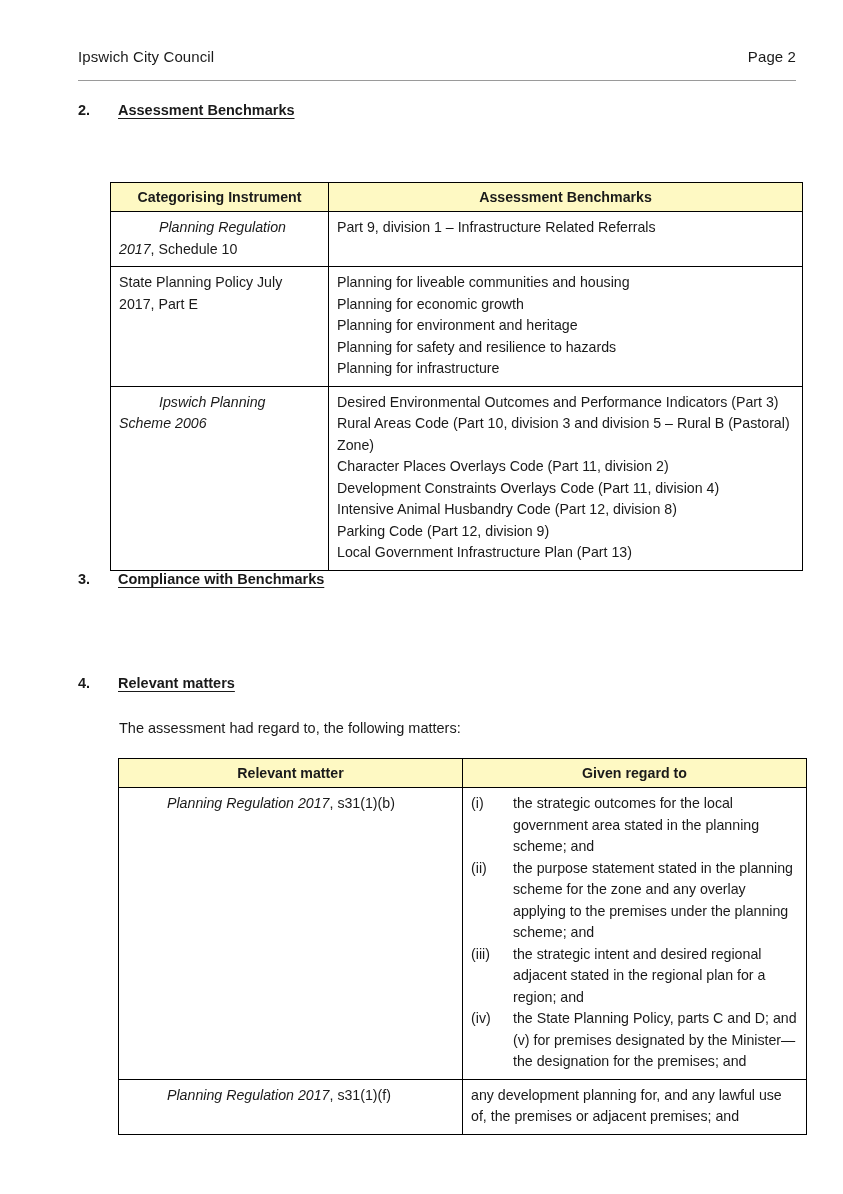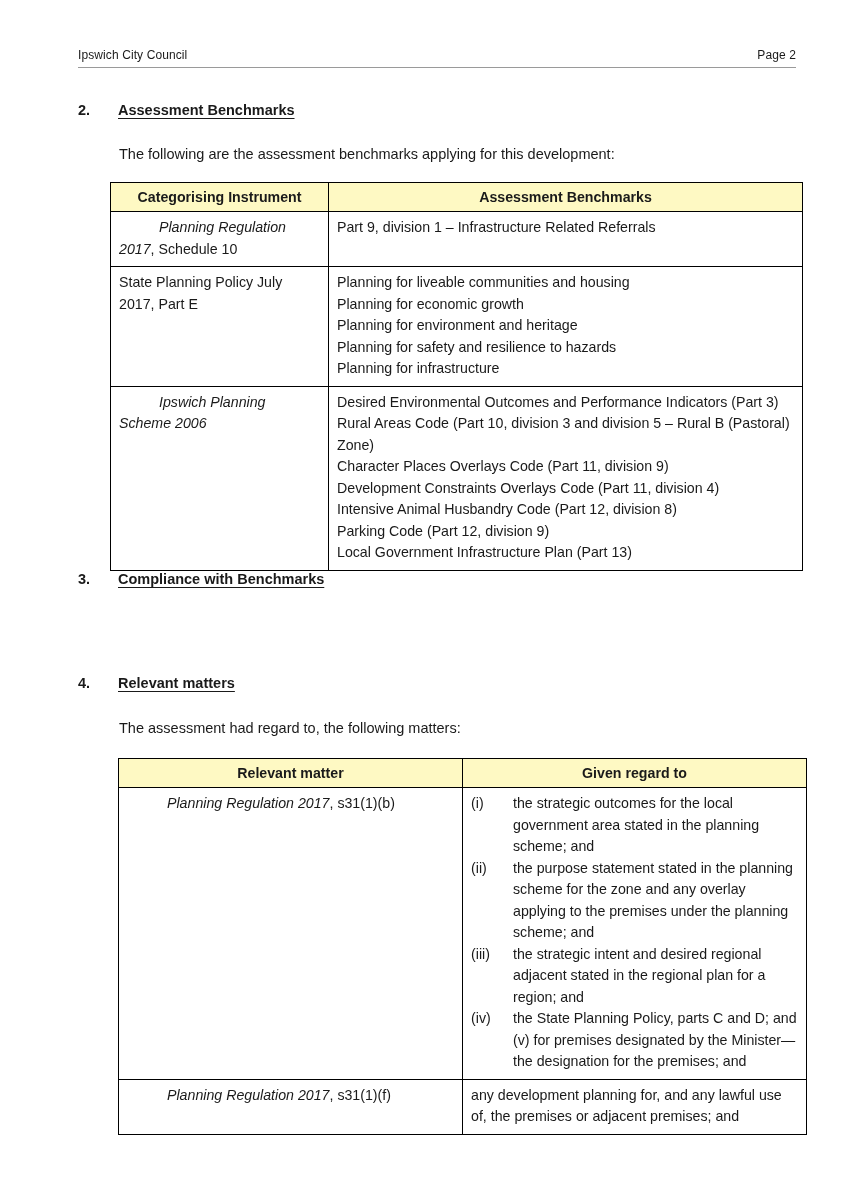--- a/index.html
+++ b/index.html
@@ -24,22 +24,22 @@
   }
   
   .header {
     position: absolute;
     left: 78px;
     top: 48px;
     width: 718px;
     display: flex;
     justify-content: space-between;
     align-items: flex-end;
-    font-size: 12px;
-    padding-bottom: 5px;
+    font-size: 15px;
+    padding-bottom: 15px;
     border-bottom: 1.5px solid #9a9a9a;
   }
   .header-left { letter-spacing: 0.1px; }
   .header-right { letter-spacing: 0.1px; }
 
   
   .section-head {
     position: absolute;
     display: flex;
     align-items: baseline;
@@ -131,21 +131,20 @@
 
   <div class="header">
     <div class="header-left">Ipswich City Council</div>
     <div class="header-right">Page 2</div>
   </div>
 
   <div class="section-head" style="left:78px; top:102px;">
     <span class="section-num">2.</span>
     <span class="section-title">Assessment Benchmarks</span>
   </div>
-  <div class="para" style="left:119px; top:144px; width:680px;">The following are the assessment benchmarks applying for this development:</div>
 
   <table id="benchmarks-table">
     <colgroup>
         <col class="c1">
         <col class="c2">
       </colgroup>
     <thead>
       <tr>
         <th>Categorising Instrument</th>
         <th>Assessment Benchmarks</th>
@@ -172,21 +171,21 @@
           <div>Planning for infrastructure</div>
         </td>
       </tr>
       <tr>
         <td>
           <span class="italic">Ipswich Planning Scheme 2006</span>
         </td>
         <td class="cell-lines">
           <div>Desired Environmental Outcomes and Performance Indicators (Part 3)</div>
           <div>Rural Areas Code (Part 10, division 3 and division 5 – Rural B (Pastoral) Zone)</div>
-          <div>Character Places Overlays Code (Part 11, division 9)</div>
+          <div>Character Places Overlays Code (Part 11, division 2)</div>
           <div>Development Constraints Overlays Code (Part 11, division 4)</div>
           <div>Intensive Animal Husbandry Code (Part 12, division 8)</div>
           <div>Parking Code (Part 12, division 9)</div>
           <div>Local Government Infrastructure Plan (Part 13)</div>
         </td>
       </tr>
     </tbody>
   </table>
 
   <div class="section-head" style="left:78px; top:571px;">

